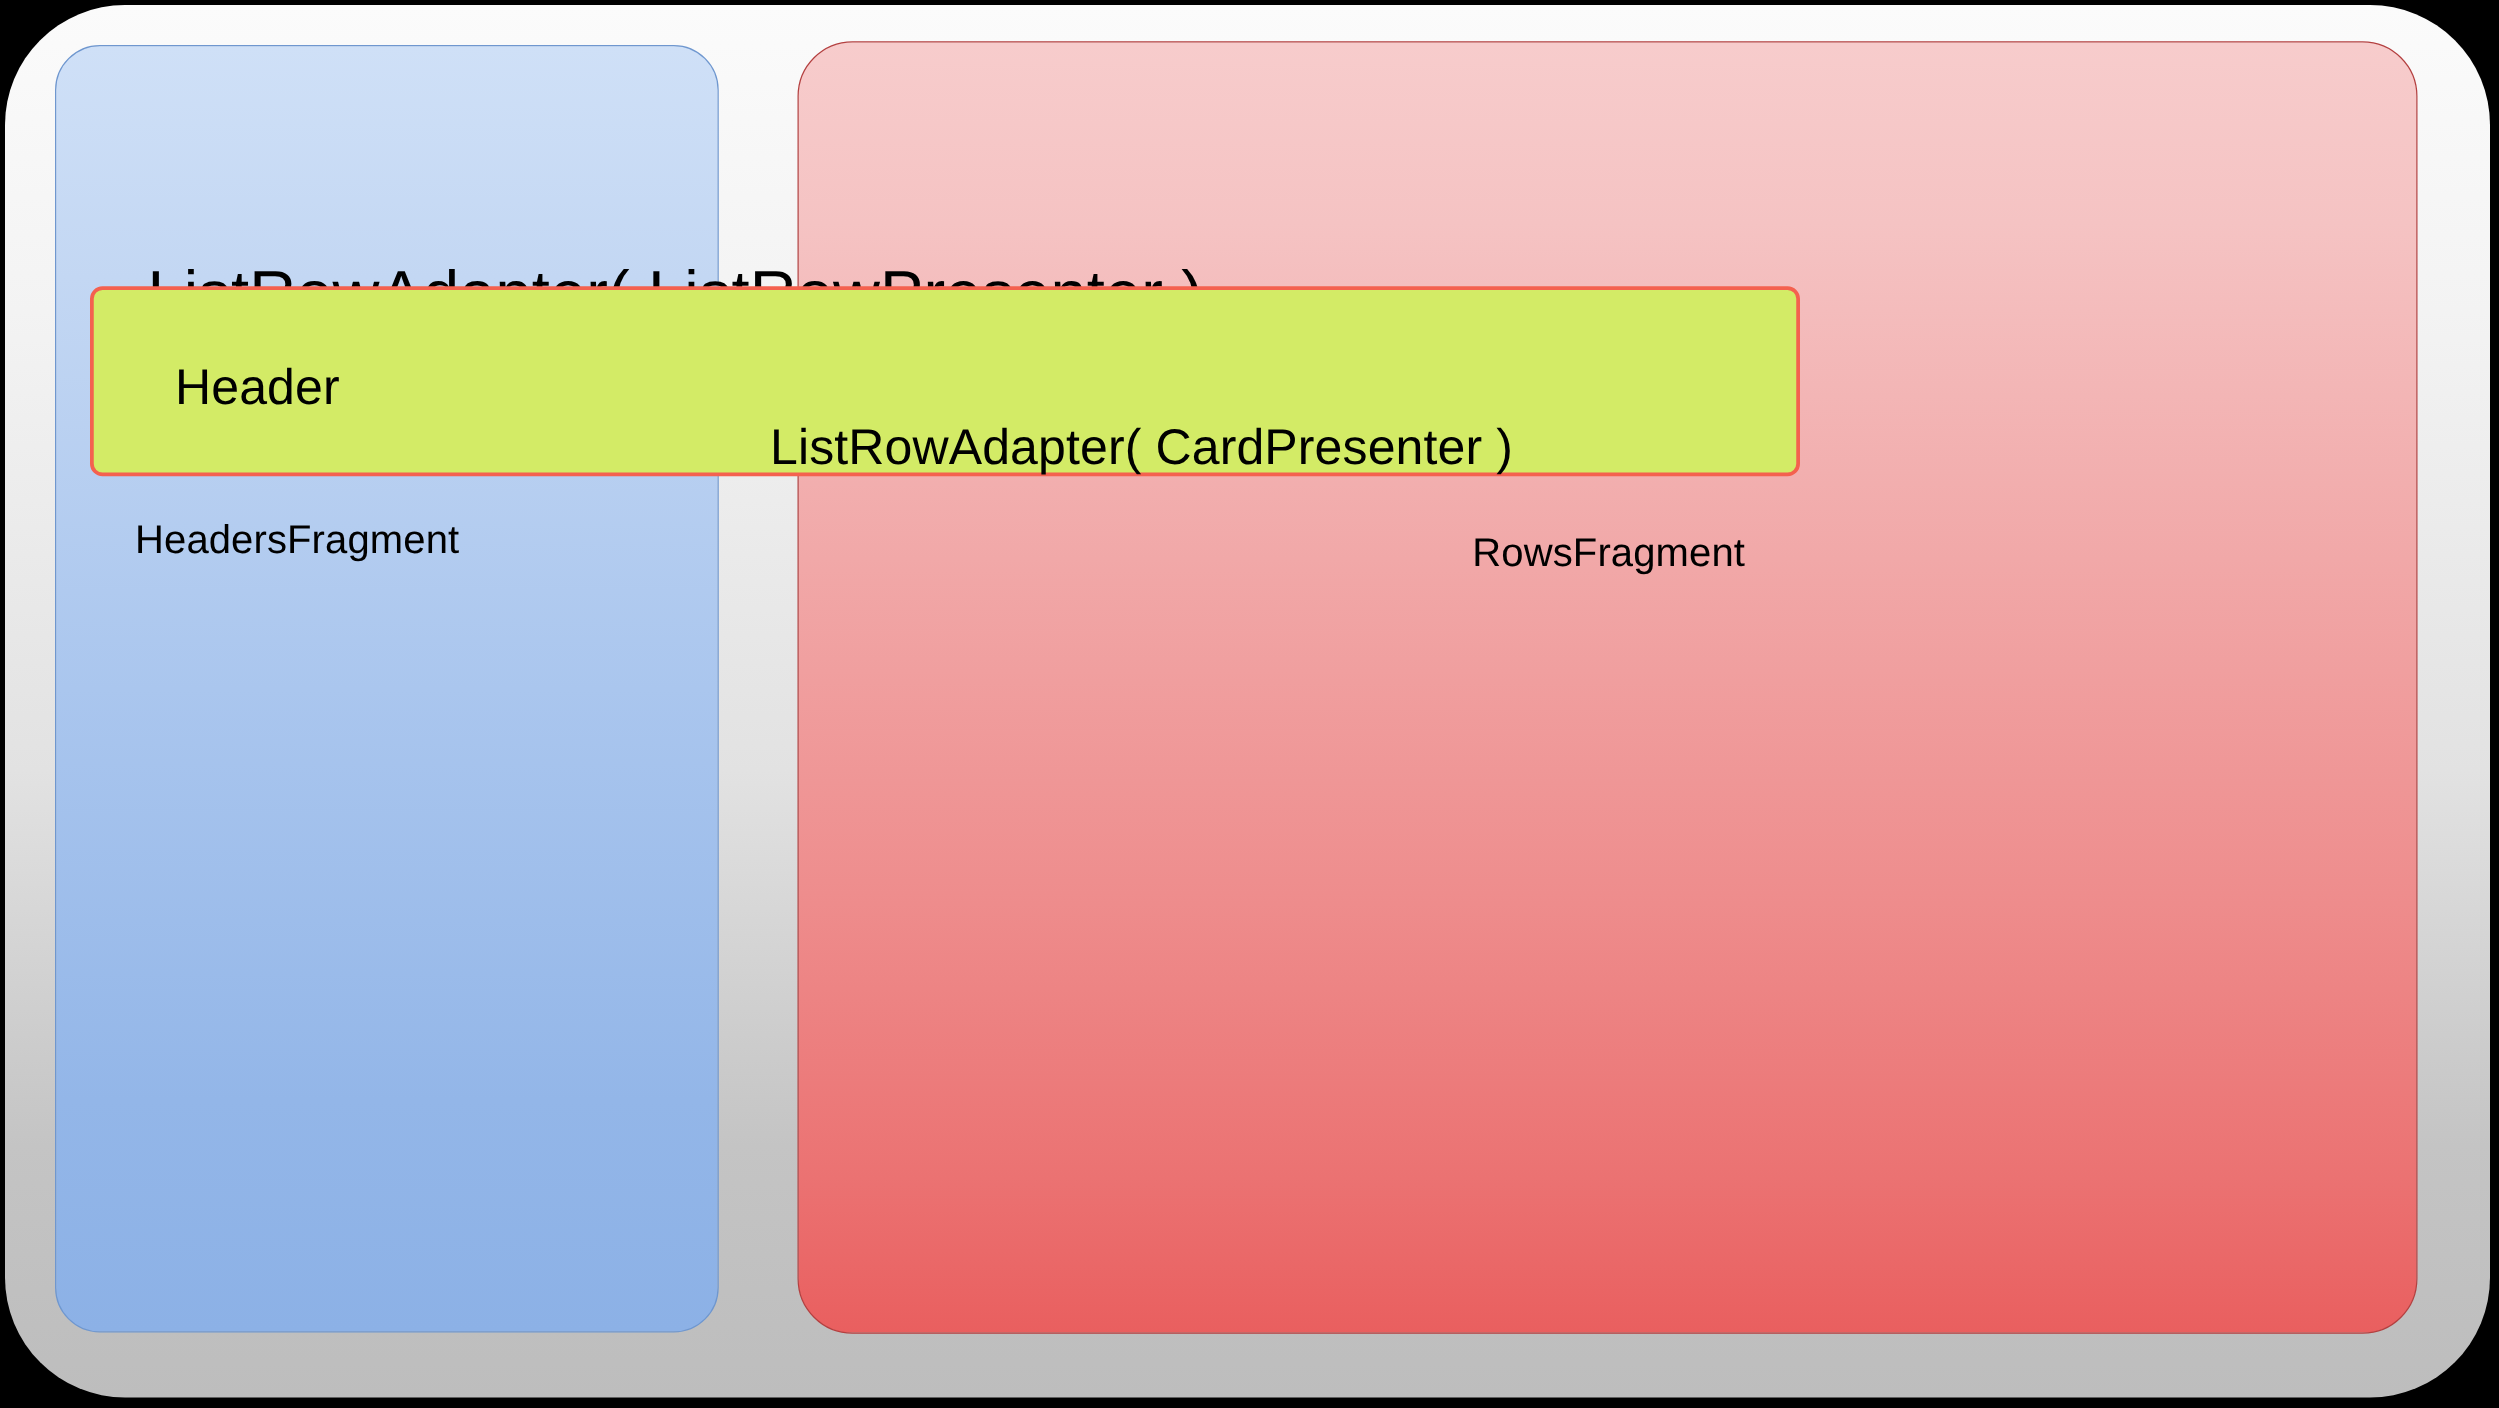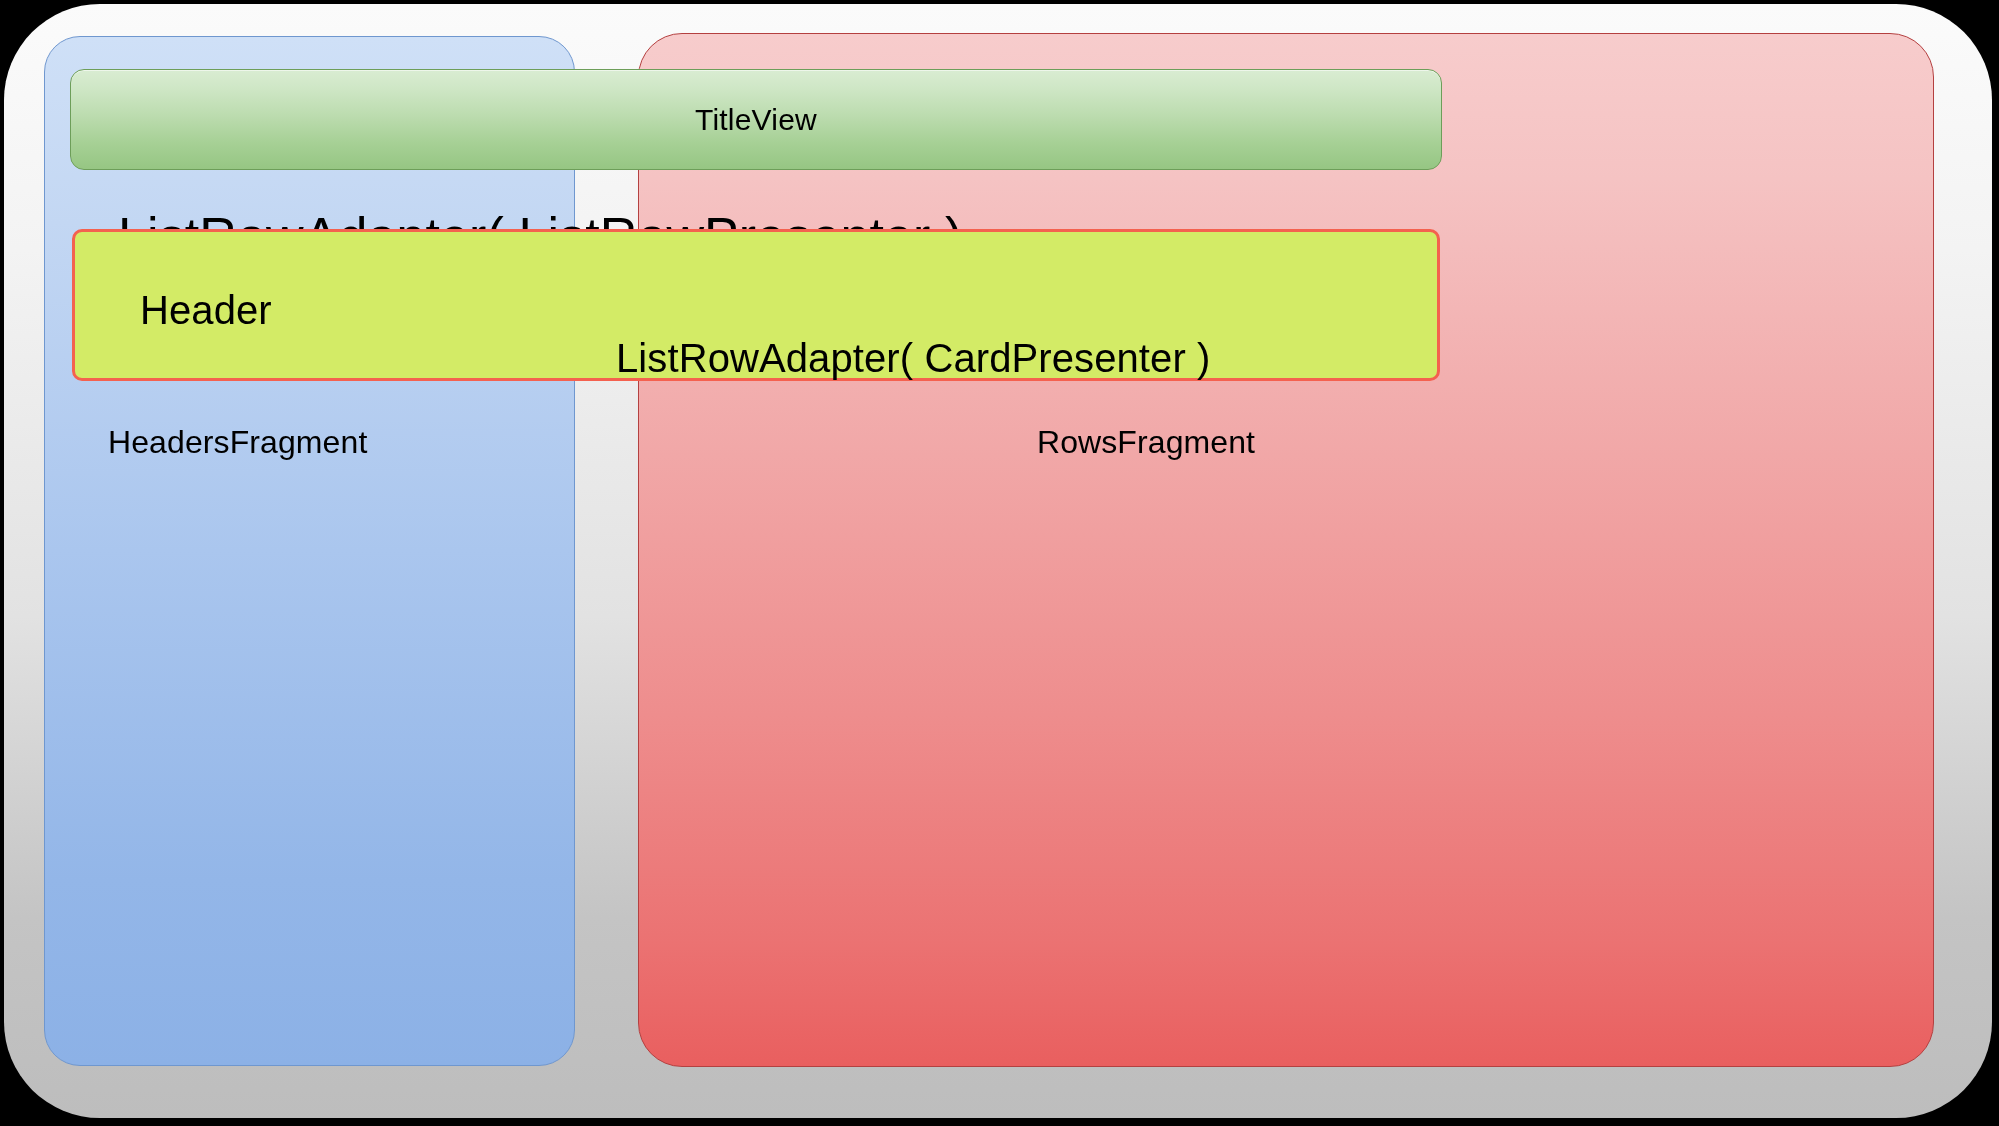--- a/index.html
+++ b/index.html
@@ -57,29 +57,29 @@
   
   .fragment-label {
     position: absolute;
     font-size: 32px;
     color: #000000;
     white-space: nowrap;
     letter-spacing: 0.1px;
   }
   .headers-label {
     left: 108px;
-    top: 424px;
+    top: 413px;
     width: 400px;
     text-align: left;
   }
   .rows-label {
     left: 896px;
     top: 424px;
     width: 500px;
-    text-align: center;
+    text-align: right;
   }
 
   
   .title-view {
     position: absolute;
     left: 70px;
     top: 69px;
     width: 1372px;
     height: 101px;
     border-radius: 14px;
@@ -145,23 +145,20 @@
   <div class="shell"></div>
 
   <div class="headers-fragment"></div>
 
   <div class="rows-fragment"></div>
 
   <div class="fragment-label headers-label">HeadersFragment</div>
 
   <div class="fragment-label rows-label">RowsFragment</div>
 
-  <div class="title-view">
-    <span class="title-view-label">TitleView</span>
-  </div>
 
   <div class="list-row-adapter-presenter">ListRowAdapter( ListRowPresenter )</div>
 
   <div class="list-row-band"></div>
 
   <div class="band-text header-text">Header</div>
 
   <div class="band-text card-presenter-text">ListRowAdapter( CardPresenter )</div>
 
 </div>

